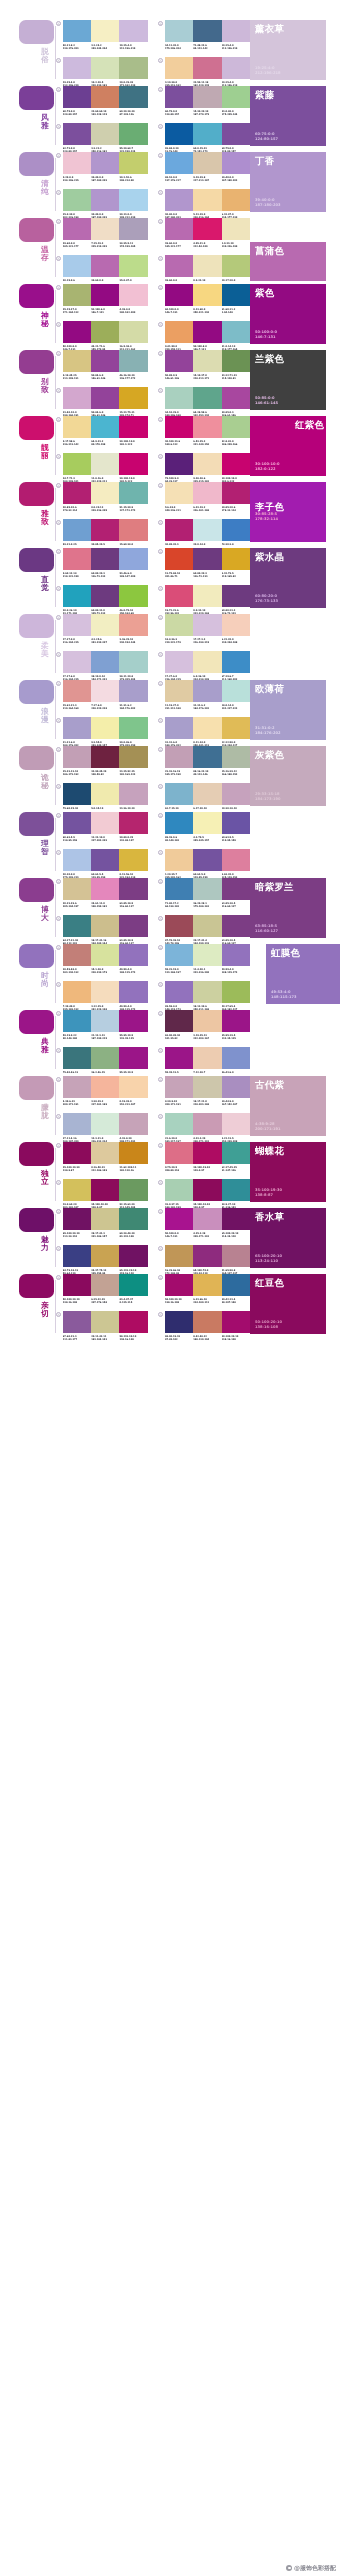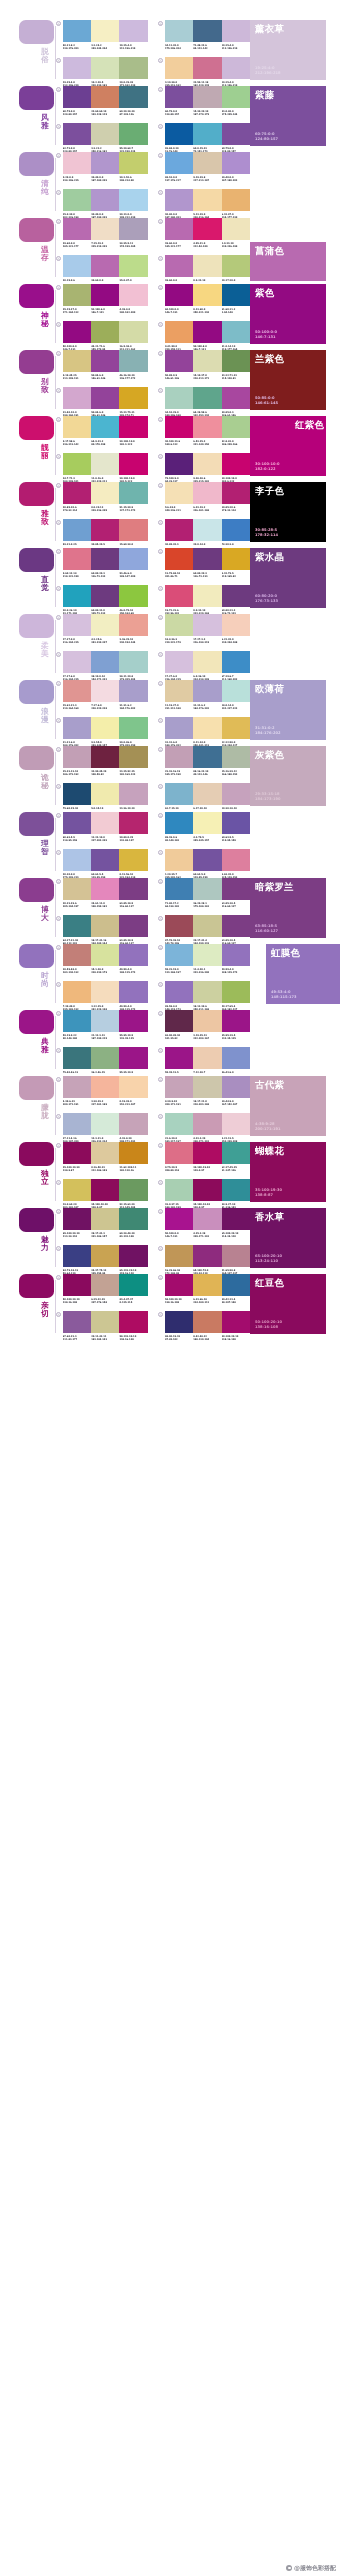--- a/index.html
+++ b/index.html
@@ -472,20 +472,29 @@
                   <em>238-216-184</em>
                 </div>
                 <div>
                   <b>6-32-47-9</b>
                   <em>234-177-130</em>
                 </div>
               </div>
             </div>
           </div>
         </div>
+        <div class="rightcol">
+          <div class="bigswatch" style="background: rgb(177, 150, 205);">
+            <div class="bigname" style="color: rgb(255, 255, 255);">丁香</div>
+            <div class="bigcodes" style="color: rgb(221, 205, 234);">
+              <span>39-40-0-0</span>
+              <span>187-180-203</span>
+            </div>
+          </div>
+        </div>
       </div>
       <div class="group">
         <div class="leftcol">
           <div class="chip" style="background: rgb(184, 97, 158);"></div>
           <div class="vrule"></div>
           <div class="moodlabel" style="color: rgb(195, 95, 160);">
             <span>温</span>
             <span>存</span>
           </div>
         </div>
@@ -805,21 +814,21 @@
                 </div>
                 <div>
                   <b>50-85-0-3</b>
                   <em>146-61-146</em>
                 </div>
               </div>
             </div>
           </div>
         </div>
         <div class="rightcol">
-          <div class="bigswatch" style="background: #7f1d1d;">
+          <div class="bigswatch" style="background: #404040;">
             <div class="bigname" style="color: rgb(255, 255, 255);">兰紫色</div>
             <div class="bigcodes" style="color: rgb(223, 184, 226);">
               <span>50-85-0-0</span>
               <span>146-61-145</span>
             </div>
           </div>
         </div>
       </div>
       <div class="group">
         <div class="leftcol">
@@ -1031,21 +1040,21 @@
                 </div>
                 <div>
                   <b>74-30-3-8</b>
                   <em>73-140-188</em>
                 </div>
               </div>
             </div>
           </div>
         </div>
         <div class="rightcol">
-          <div class="bigswatch" style="background: #000000;">
+          <div class="bigswatch" style="background: #a21caf; justify-content: center;">
             <div class="bigname" style="color: rgb(255, 255, 255);">李子色</div>
             <div class="bigcodes" style="color: rgb(240, 166, 206);">
               <span>30-85-28-5</span>
               <span>178-32-114</span>
             </div>
           </div>
         </div>
       </div>
     </div>
     <div class="block" style="position: absolute; top: 545px; left: 0px; height: 247px;">

